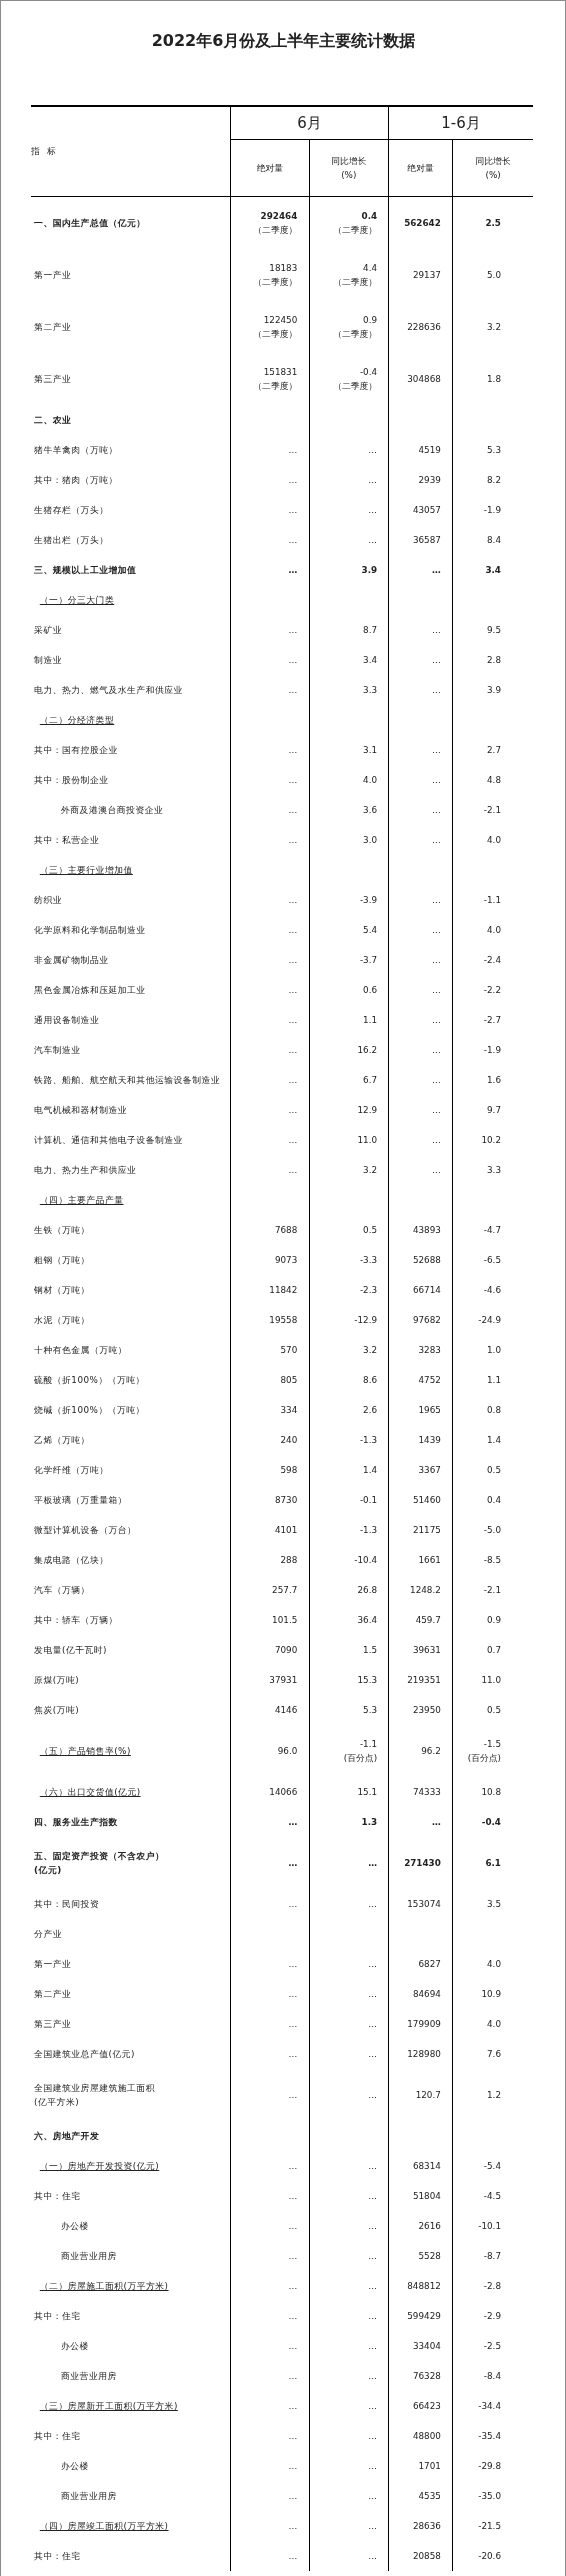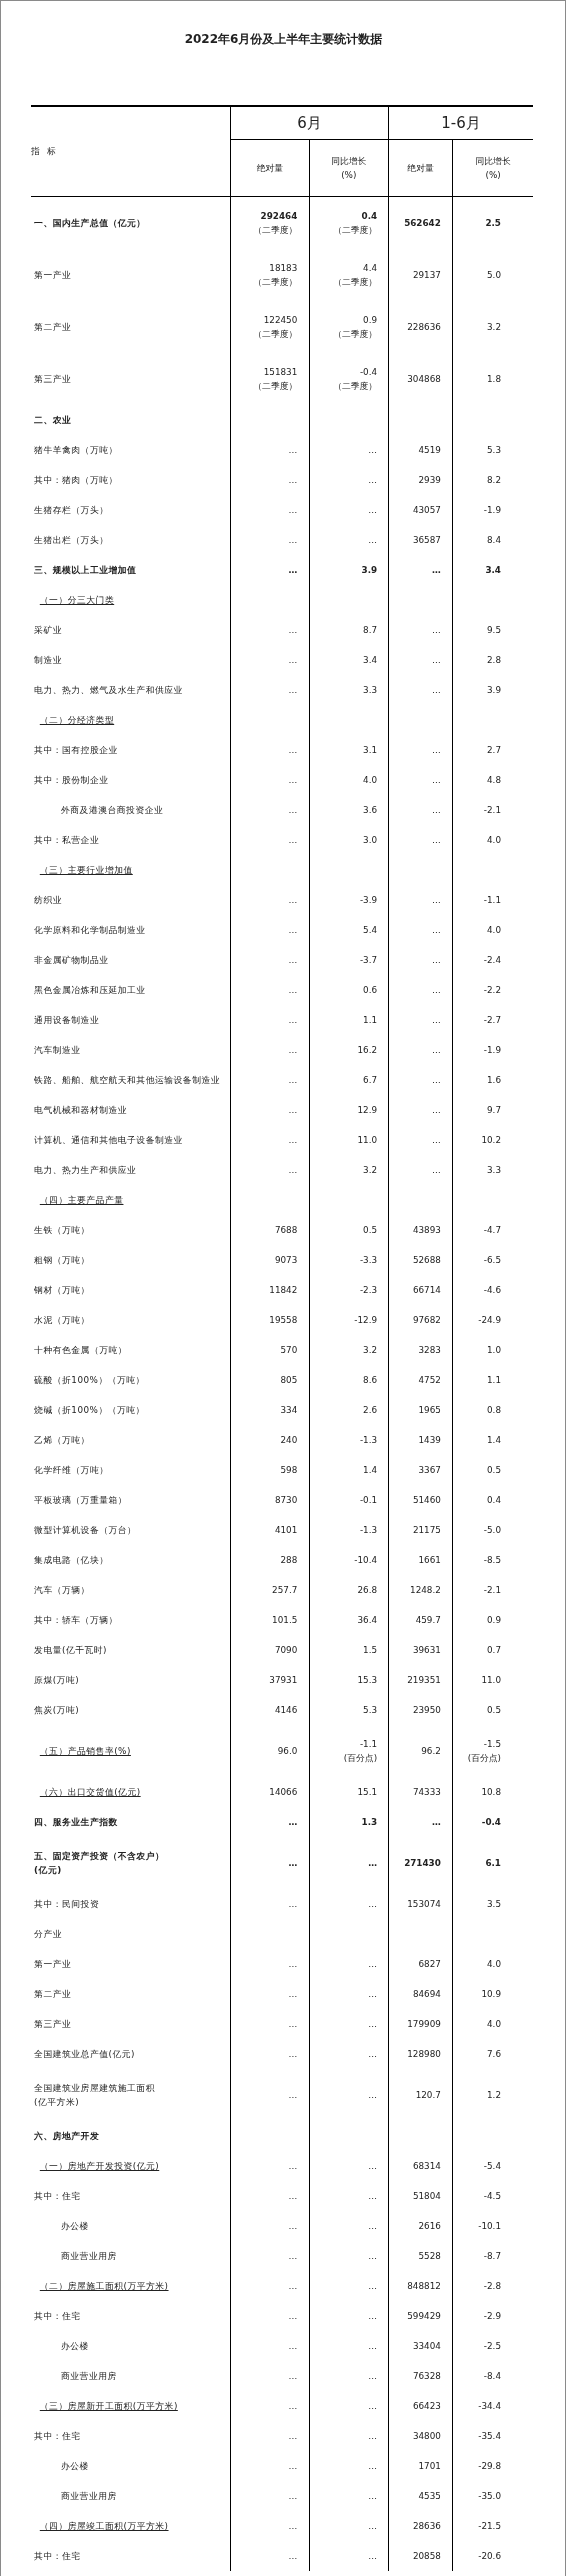--- a/index.html
+++ b/index.html
@@ -1,18 +1,18 @@
 <!DOCTYPE html>
 <html style="font-size:8.2px"><head>
 <meta charset="utf-8">
 <style>
   html, body { margin:0; padding:0; background:#ffffff; }
   body { width:567px; height:3297px; overflow:hidden; position:relative; font-family:"DejaVu Sans", sans-serif; color:#111; }
   .frame { position:absolute; left:0; top:0; width:564px; height:3295px; border-left:1px solid #8a8a8a; border-right:2.1px solid #8a8a8a; border-top:1px solid #8a8a8a; border-bottom:2.6px solid #8a8a8a; box-sizing:content-box; }
-  .title { position:absolute; left:0; top:31px; width:567px; text-align:center; font-size:12px; font-weight:bold; letter-spacing:0px; color:#222; }
+  .title { position:absolute; left:0; top:31px; width:567px; text-align:center; font-size:16px; font-weight:bold; letter-spacing:0px; color:#222; }
   table.main { position:absolute; left:31px; top:105px; width:502px; border-collapse:collapse; table-layout:fixed; font-size:8.8px; }
   table.main col.c0 { width:199px; }
   table.main col.c1 { width:78px; }
   table.main col.c2 { width:79px; }
   table.main col.c3 { width:64px; }
   table.main col.c4 { width:80px; }
   .hdr-top th { border-top:2.6px solid #000; }
   th { font-weight:normal; color:#222; }
   th.ind { border-right:0.5px solid #000; border-bottom:1.5px solid #000; text-align:left; vertical-align:middle; height:87px; padding:0; letter-spacing:7.2px; font-size:8.8px; }
   th.grp { height:30px; border-bottom:1.5px solid #000; text-align:center; font-size:15px; }
@@ -1252,21 +1252,21 @@
         <td class="lbl">
           <span class="num">其中：住宅</span>
         </td>
         <td class="v1">
           <span class="num">…</span>
         </td>
         <td class="v2">
           <span class="num">…</span>
         </td>
         <td class="v3">
-          <span class="num">34800</span>
+          <span class="num">48800</span>
         </td>
         <td class="v4">
           <span class="num">-35.4</span>
         </td>
       </tr>
       <tr>
         <td class="lbl ind2">
           <span class="num">办公楼</span>
         </td>
         <td class="v1">

